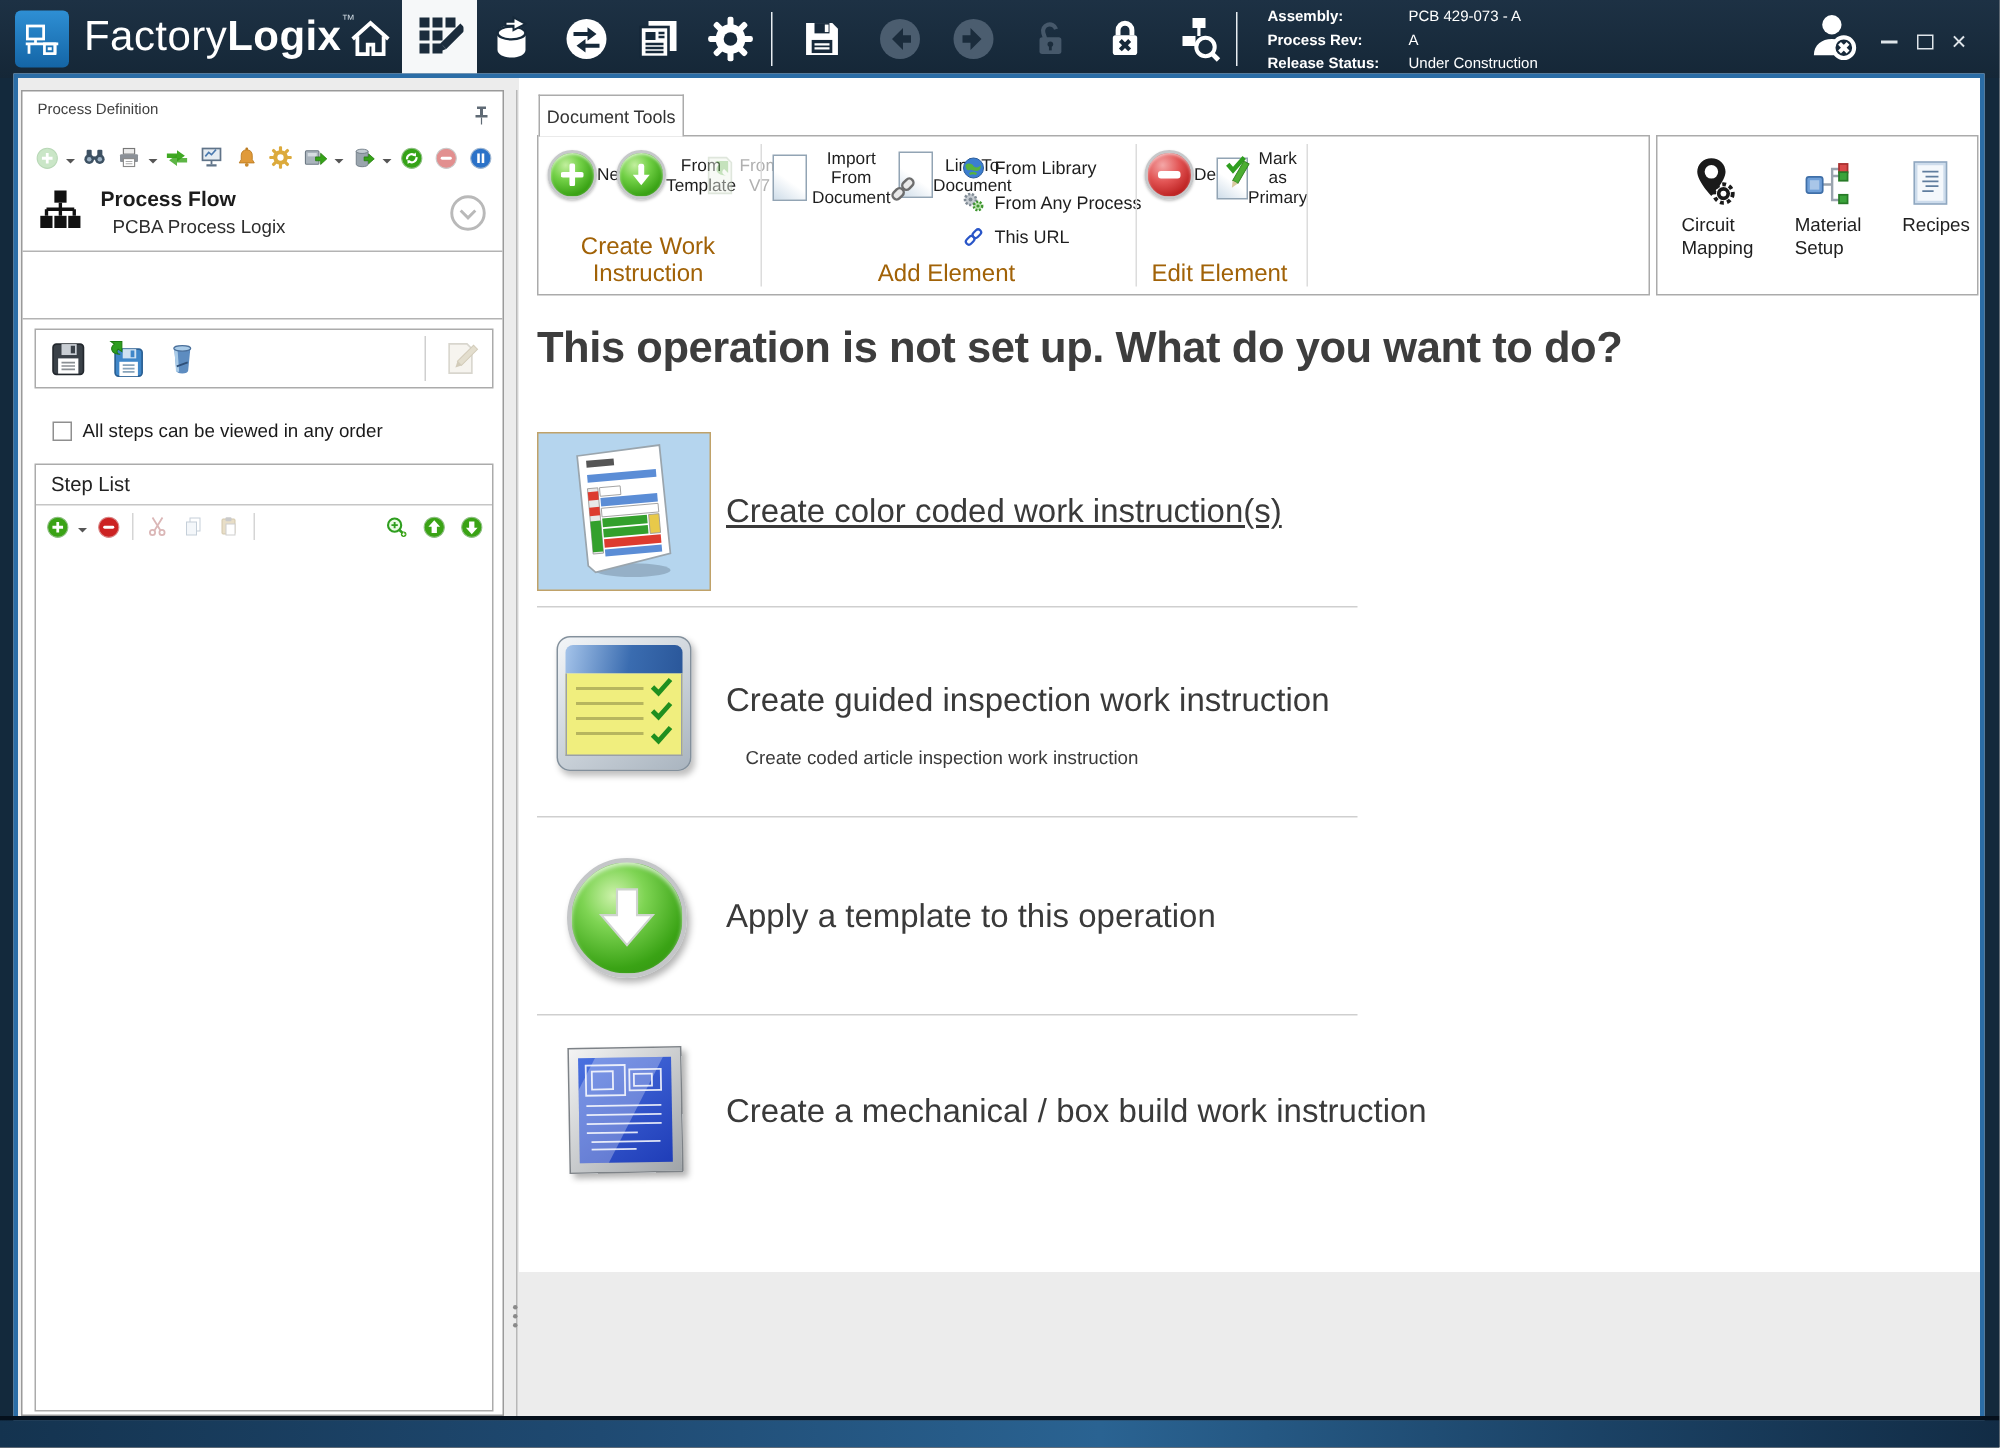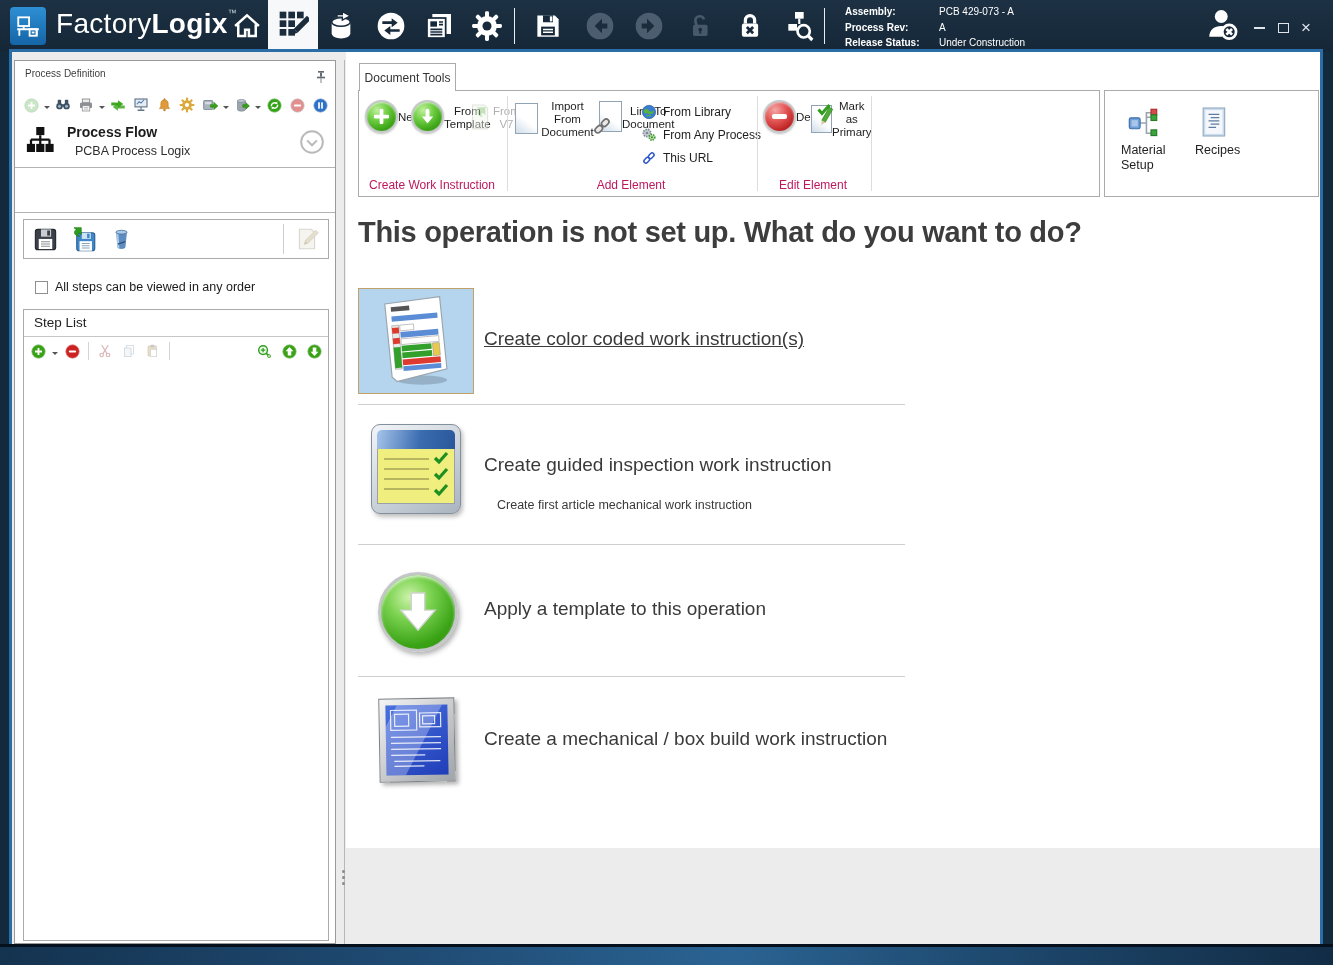--- a/index.html
+++ b/index.html
@@ -61,21 +61,21 @@
   
   #splitter{position:absolute;left:332px;top:8px;width:1px;height:884px;background:#b7b7b7;cursor:col-resize}
   .grip-dot{position:absolute;left:330px;width:3px;height:3px;background:#8a8a8a;border-radius:50%}
 
   
   #main{position:absolute;left:334px;top:0;width:974px;height:796px;background:#fff}
   #doc-tab{position:absolute;left:13px;top:11px;width:97px;height:28px;background:#fff;border:1px solid #ababab;border-bottom:none;
     z-index:2;display:flex;align-items:center;justify-content:center;font-size:12px;color:#333;cursor:pointer}
   #ribbon{position:absolute;left:12px;top:38px;width:742px;height:107px;border:1px solid #ababab;background:#fff;z-index:1}
   #tools-box{position:absolute;left:758px;top:38px;width:215px;height:107px;border:1px solid #ababab;background:#fff}
-  .rgroup-label{position:absolute;bottom:4px;left:0;right:0;text-align:center;font-size:12px;color:#be185d}
+  .rgroup-label{position:absolute;bottom:4px;left:0;right:0;text-align:center;font-size:16px;color:#a16207}
   .rv-sep{position:absolute;top:5px;bottom:5px;width:1px;background:#dcdcdc}
   .ritem{position:absolute;top:7px;display:flex;flex-direction:row;align-items:center;cursor:pointer}
   .ritem .ric{height:37px;display:flex;align-items:center;justify-content:center}
   .ritem .rlabel{margin-top:2px;font-size:11.5px;line-height:13px;text-align:center;color:#1e1e1e}
   .ritem.disabled .rlabel{color:#b0b0b0}
   .stack-item{position:absolute;left:282px;height:21px;display:flex;align-items:center;gap:6px;font-size:12px;color:#1e1e1e;cursor:pointer;white-space:nowrap}
   .gcirc{border-radius:50%;background:radial-gradient(circle at 35% 28%,#c2ef9e 0%,#72d046 35%,#3aa315 72%,#2e8c10 100%);
     border:2px solid #c6c8ca;box-shadow:inset 0 1px 2px rgba(255,255,255,.7),0 1px 2px rgba(0,0,0,.25);
     display:flex;align-items:center;justify-content:center}
   .rcirc{border-radius:50%;background:radial-gradient(circle at 35% 28%,#f4a7a7 0%,#e25454 40%,#ba1e1e 78%,#a01414 100%);
@@ -84,21 +84,21 @@
   .sheet{background:linear-gradient(215deg,#ffffff 55%,#cfdde9);border:1px solid #92a4b4}
   .tool-item{display:flex;flex-direction:column;cursor:pointer}
   .tool-item .tic{height:40px;display:flex;align-items:flex-end;padding-left:6px}
   .tool-item .tlabel{margin-top:4px;font-size:12.5px;line-height:15px;color:#1e1e1e}
 
   
   #headline{position:absolute;left:12px;top:164px;font-size:29px;font-weight:bold;color:#3d3d3d;letter-spacing:-.3px}
   .opt-sep{position:absolute;left:12px;width:547px;height:1px;background:#cfcfcf}
   #opt1-tile{position:absolute;left:12px;top:236px;width:116px;height:106px;background:#b5d5ee;border:1px solid #c0a269;
     display:flex;align-items:center;justify-content:center;cursor:pointer}
-  .opt-title{position:absolute;left:138px;font-size:19px;color:#3a3a3a;cursor:pointer;white-space:nowrap}
+  .opt-title{position:absolute;left:138px;font-size:22px;color:#3a3a3a;cursor:pointer;white-space:nowrap}
   .opt-link{text-decoration:underline}
   .opt-sub{position:absolute;left:151px;font-size:12.5px;color:#3a3a3a;white-space:nowrap}
   #opt2-icon{position:absolute;left:25px;top:372px;width:92px;height:96px;cursor:pointer}
   .win-frame{width:90px;height:90px;border-radius:9px;border:1px solid #83909c;
     background:linear-gradient(145deg,#f2f5f8,#a9b4bf);box-shadow:2px 3px 4px rgba(0,0,0,.25);padding:5px}
   .win-tbar{height:19px;border-radius:5px 5px 0 0;background:linear-gradient(100deg,#a5c4ea 0%,#3a6cb0 55%,#2a579a 100%)}
   .win-body{height:55px;background:#f0ee7e;border:1px solid #9aa0a8;border-top:none;position:relative;overflow:hidden}
   .win-line{position:absolute;left:6px;width:45px;height:2px;background:#b7b55e}
   #opt3-orb{position:absolute;left:32px;top:520px;width:80px;height:80px;border-radius:50%;cursor:pointer;
     background:radial-gradient(circle at 38% 30%,#cdf2ab 0%,#7ed453 30%,#3aa315 70%,#2d8a0e 100%);
@@ -616,20 +616,32 @@
                 </g>
               </svg>
           </span>
           <span class="rlabel">Mark as Primary</span>
         </div>
         <div class="rgroup-label" style="left:398px;width:112px">Edit Element</div>
         <div class="rv-sep" style="left:512px"></div>
       </div>
 
       <div id="tools-box" style="display:flex;gap:16px;padding:8px 0 0 16px">
+        <div class="tool-item" style="width:62px">
+          <span class="tic">
+            <svg width="30" height="36" viewBox="0 0 28 32">
+                <path d="M13 1.5C8 1.5 4.2 5.3 4.2 10c0 6 8.8 15 8.8 15s8.8-9 8.8-15c0-4.7-3.8-8.5-8.8-8.5z" fill="#1a1a1a"></path>
+                <circle cx="13" cy="10" r="4.2" fill="#fff"></circle>
+                <circle cx="20.5" cy="23.5" r="4.6" fill="#1a1a1a" stroke="#fff" stroke-width="1"></circle>
+                <circle cx="20.5" cy="23.5" r="5.8" fill="none" stroke="#1a1a1a" stroke-width="2.4" stroke-dasharray="2.4 2"></circle>
+                <circle cx="20.5" cy="23.5" r="1.8" fill="#fff"></circle>
+              </svg>
+          </span>
+          <span class="tlabel">Circuit Mapping</span>
+        </div>
         <div class="tool-item" style="width:58px">
           <span class="tic">
             <svg width="32" height="32" viewBox="0 0 28 28">
                 <path d="M11 14h6M17 14V5h4M17 14v9h4M17 9h4" stroke="#9aa4ae" stroke-width="1.4" fill="none"></path>
                 <rect x="2" y="9.5" width="9.5" height="9.5" rx="1.5" fill="#6f9fd8" stroke="#3f6fa8"></rect>
                 <rect x="4" y="11.5" width="5.5" height="5.5" fill="#a9c6e8"></rect>
                 <rect x="21" y="2" width="5" height="5" fill="#d84a4a" stroke="#a82f2f"></rect>
                 <rect x="21" y="6.8" width="5" height="5" fill="#3aa33a" stroke="#277a27"></rect>
                 <rect x="21" y="20" width="5" height="5" fill="#3aa33a" stroke="#277a27"></rect>
               </svg>
@@ -685,21 +697,21 @@
               <div class="win-line" style="top:19px"></div>
             <div class="win-line" style="top:29px"></div>
               <div class="win-line" style="top:39px"></div>
             <svg width="18" height="50" viewBox="0 0 18 50" style="position:absolute;right:4px;top:2px">
               <path d="M3 7l4 4 8-9M3 23l4 4 8-9M3 39l4 4 8-9" stroke="#1f8f1f" stroke-width="3.2" fill="none"></path>
             </svg>
           </div>
         </div>
       </div>
       <div class="opt-title" style="top:402px">Create guided inspection work instruction</div>
-      <div class="opt-sub" style="top:446px">Create first article mechanical work instruction</div>
+      <div class="opt-sub" style="top:446px">Create coded article inspection work instruction</div>
       <div class="opt-sep" style="top:492px"></div>
 
       <div id="opt3-orb">
         <svg width="42" height="44" viewBox="0 0 44 46">
           <path d="M15 3h14v18h11L22 42 4 21h11z" fill="#fff" stroke="#cfd4d0" stroke-width="1.5"></path>
         </svg>
       </div>
       <div class="opt-title" style="top:546px">Apply a template to this operation</div>
       <div class="opt-sep" style="top:624px"></div>
 

